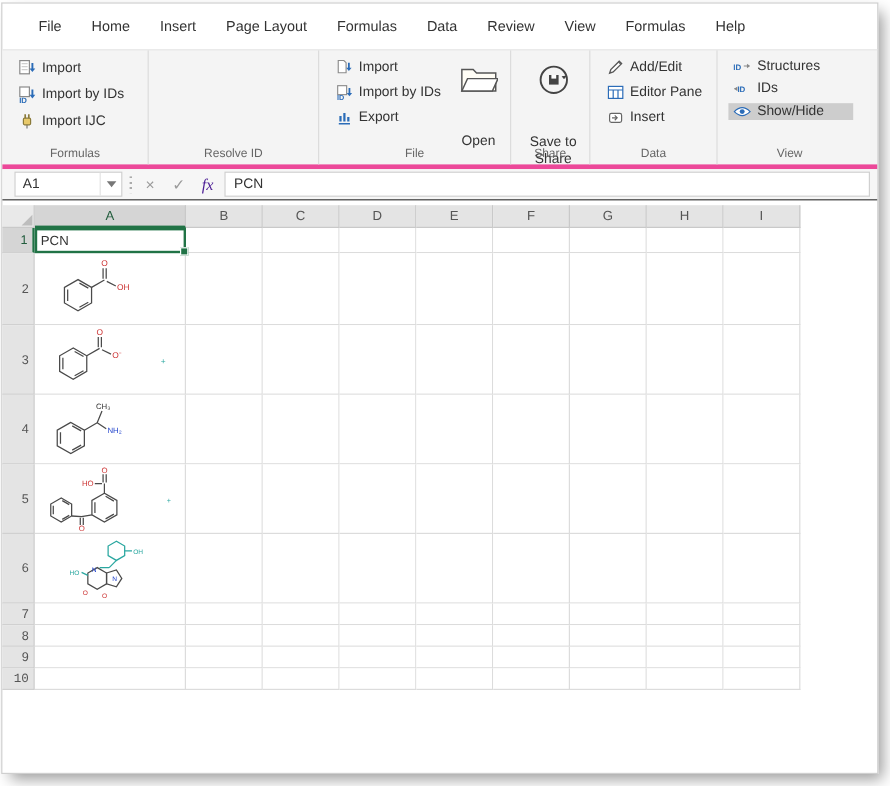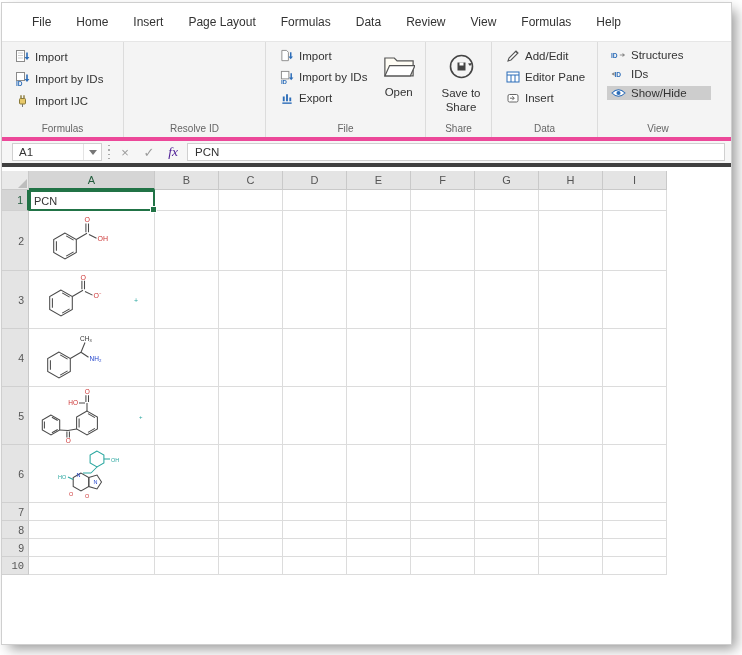--- a/index.html
+++ b/index.html
@@ -13,25 +13,25 @@
   .ribbon{height:100px;background:#f4f4f4;border-top:1px solid #e6e6e6;border-bottom:4px solid #ec4899;
     display:flex;box-sizing:border-box;}
   .rgroup{position:relative;border-right:1px solid #dcdcdc;padding:6px 7px 16px 9px;box-sizing:border-box;}
   .glabel{position:absolute;bottom:3px;left:0;right:0;text-align:center;font-size:10px;color:#666;}
   .rbtns{display:flex;flex-direction:column;gap:5px;}
   .rbtn{display:flex;align-items:center;gap:5px;background:none;border:none;font:inherit;font-size:11.5px;
     color:#333;padding:1px 4px;cursor:default;white-space:nowrap;text-align:left;}
   .rbtn.pressed{background:#cdcdcd;}
   .bigbtn{display:flex;flex-direction:column;align-items:center;gap:4px;background:none;border:none;
     font:inherit;font-size:11.5px;color:#333;padding:5px 2px;width:52px;cursor:default;}
-  .bigbtn .lbl{text-align:center;line-height:1.25;}
+  .bigbtn .lbl{text-align:center;line-height:1.25;margin-top:25px;}
   .filewrap{display:flex;align-items:flex-start;gap:8px;}
   .ric{display:inline-flex;width:15px;justify-content:center;}
   
-  .frow{height:26px;display:flex;align-items:stretch;background:#f6f6f6;border-bottom:4px solid #404040;
+  .frow{height:26px;display:flex;align-items:stretch;background:#f6f6f6;border-bottom:1px solid #404040;
     padding:2px 6px 2px 10px;box-sizing:border-box;gap:4px;}
   .namebox{width:90px;background:#fff;border:1px solid #d0d0d0;display:flex;align-items:center;
     font-size:11.5px;box-sizing:border-box;}
   .nbval{flex:1;padding-left:6px;}
   .caret{width:17px;align-self:stretch;display:flex;align-items:center;justify-content:center;
     border-left:1px solid #e4e4e4;}
   .caret i{width:0;height:0;border-left:4px solid transparent;border-right:4px solid transparent;
     border-top:5px solid #777;}
   .dots{width:5px;background-image:repeating-linear-gradient(#ababab 0 1.5px,transparent 1.5px 4.5px);
     background-size:2px 14px;background-repeat:no-repeat;background-position:center;}

